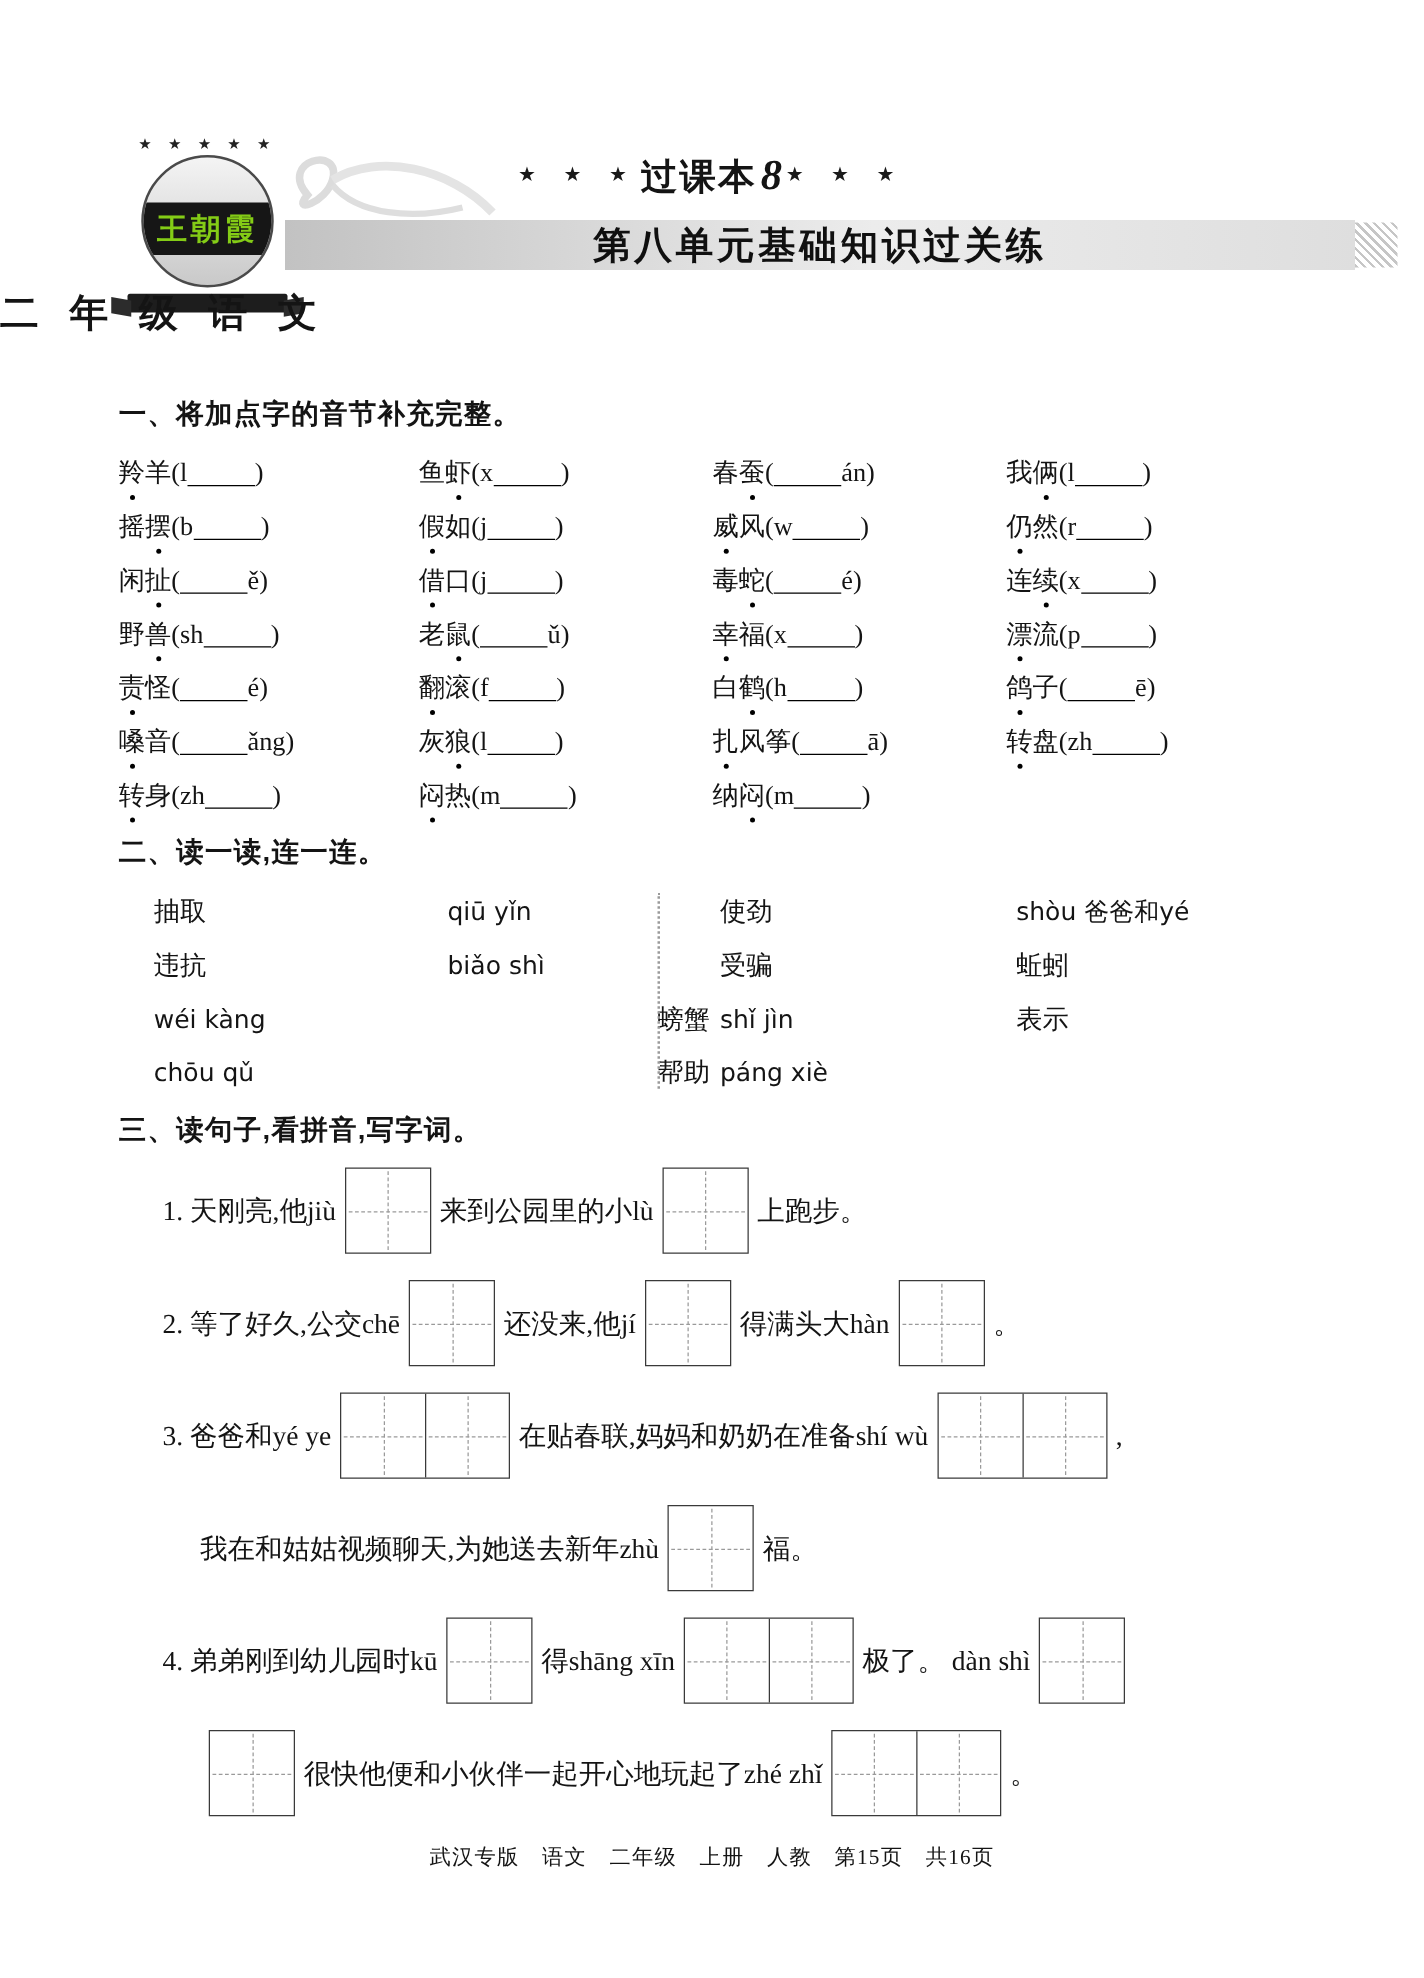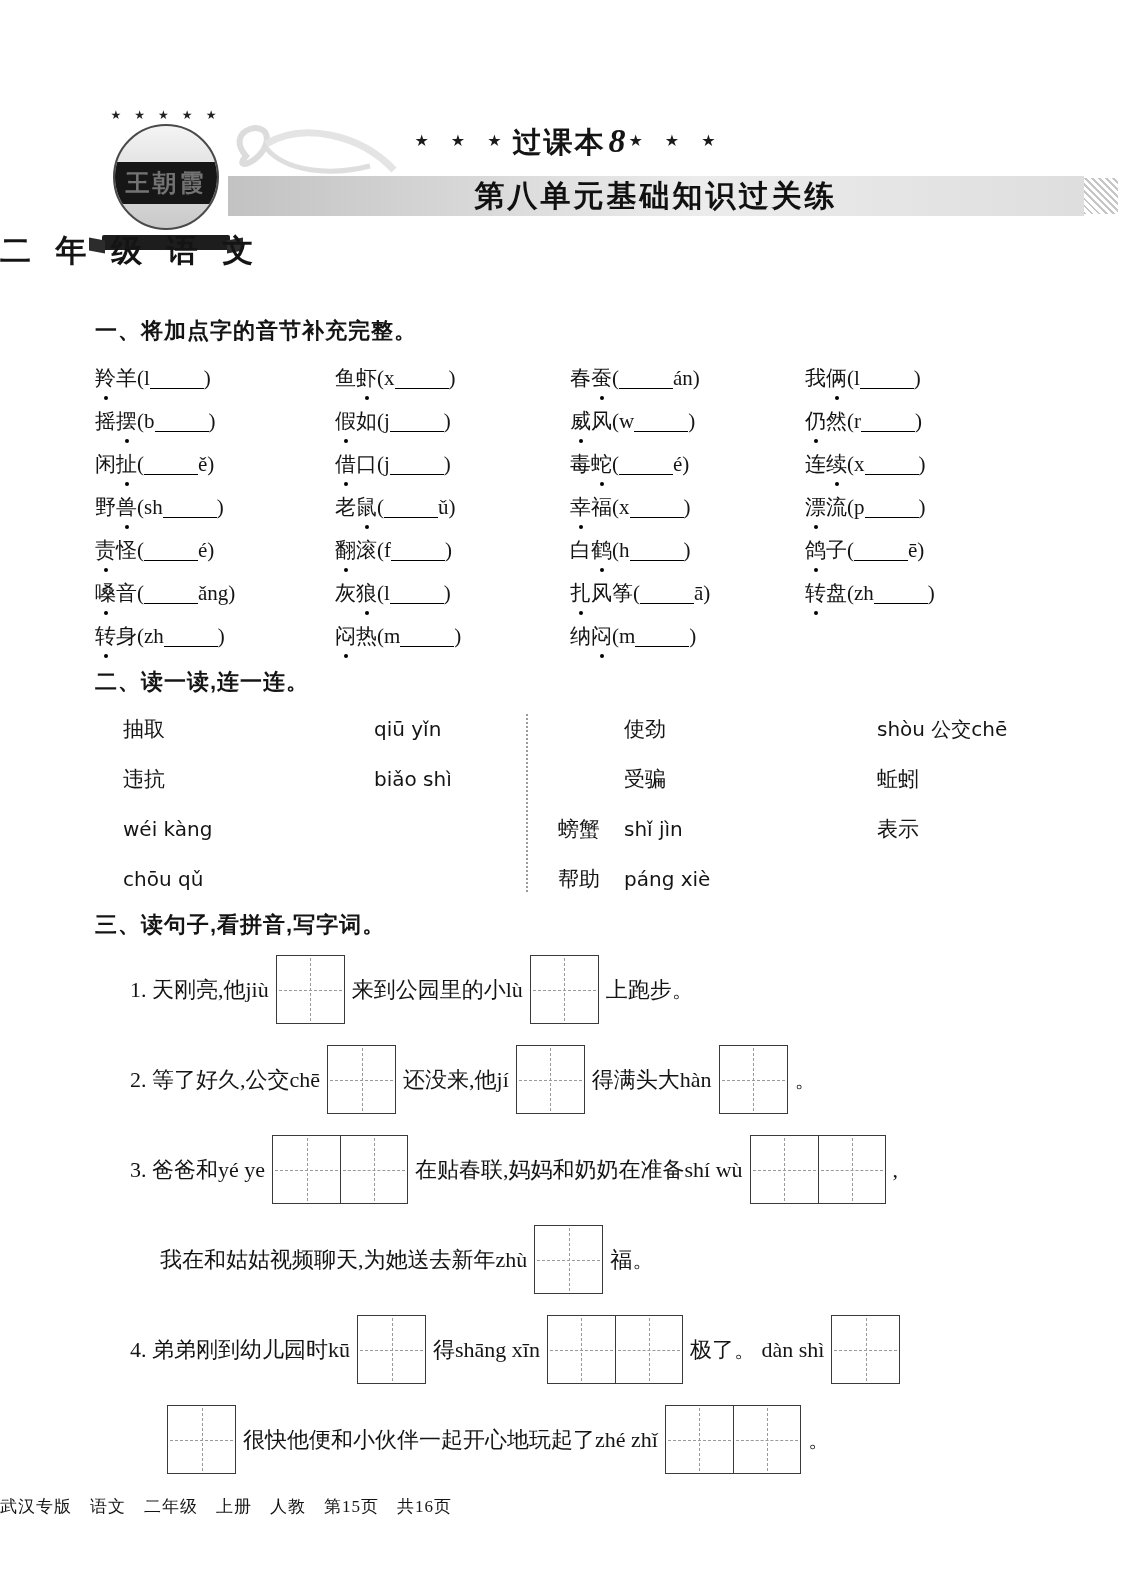--- a/index.html
+++ b/index.html
@@ -6,21 +6,21 @@
   html,body{background:#fff;}
   .page{width:1139px;height:1582px;background:#fff;position:relative;overflow:hidden;
         font-family:"Liberation Serif","DejaVu Serif",serif;color:#141414;}
 
   
   .header{position:relative;height:302px;}
   .logo{position:absolute;left:86px;top:108px;width:160px;text-align:center;}
   .logo-stars{font-size:12px;letter-spacing:5px;color:#222;height:16px;}
   .logo-circle{width:106px;height:106px;margin:0 auto;border:2px solid #4a4a4a;border-radius:50%;
                position:relative;background:linear-gradient(180deg,#f4f4f4 0%,#dcdcdc 55%,#c9c9c9 100%);overflow:hidden;}
-  .logo-name{position:absolute;left:-8px;right:-8px;top:36px;height:42px;background:#161616;color:#737373;
+  .logo-name{position:absolute;left:-8px;right:-8px;top:36px;height:42px;background:#161616;color:#84cc16;
              font-size:24px;font-weight:bold;letter-spacing:3px;display:flex;align-items:center;justify-content:center;}
   .logo-ribbon{width:128px;height:15px;background:#1d1d1d;margin:5px auto 0;border-radius:2px;position:relative;}
   .logo-ribbon::before,.logo-ribbon::after{content:'';position:absolute;top:4px;width:16px;height:13px;background:#2c2c2c;}
   .logo-ribbon::before{left:-13px;transform:skewY(10deg);}
   .logo-ribbon::after{right:-13px;transform:skewY(-10deg);}
   .bow{position:absolute;left:208px;top:114px;}
 
   .stars-line{position:absolute;top:122px;left:0;width:100%;text-align:center;white-space:nowrap;}
   .stars{font-size:16px;color:#1a1a1a;letter-spacing:9px;vertical-align:6px;}
   .series{font-family:Liberation Sans, sans-serif;font-size:29px;font-weight:bold;letter-spacing:2px;margin:0 2px;}
@@ -43,34 +43,34 @@
   .syll-grid{display:grid;grid-template-columns:240px 235px 235px 1fr;
              row-gap:9px;font-size:21px;line-height:34px;}
   .syll-item{white-space:nowrap;}
   .char{position:relative;display:inline-block;}
   .char.dot::after{content:'';position:absolute;left:50%;transform:translateX(-50%);bottom:-5px;
                    width:4px;height:4px;border-radius:50%;background:#000;}
   .blank{display:inline-block;width:54px;height:0;border-bottom:1.6px solid #000;vertical-align:-4px;}
 
   .match-wrap{position:relative;margin-left:28px;margin-top:2px;}
   .match-grid{display:grid;grid-template-columns:235px 168px 50px 237px 1fr;row-gap:9px;
-              font-size:21px;line-height:34px;gap:16px;}
+              font-size:21px;line-height:34px;}
   .pinyin{font-family:"DejaVu Sans","Liberation Sans",sans-serif;font-size:20px;}
   .match-divider{position:absolute;left:403px;top:2px;bottom:4px;border-left:2px dotted #9a9a9a;}
 
   .sent-line{display:flex;align-items:center;margin:0 0 21px 35px;font-size:22px;line-height:34px;flex-wrap:nowrap;}
   .sent-line.cont{margin-left:65px;}
   .sent-text{white-space:pre;}
   .wbox{display:inline-flex;border:1.5px solid #3a3a3a;margin:0 7px;background:#fff;flex:none;}
   .wbox .cell{width:67px;height:67px;position:relative;}
   .wbox .cell + .cell{border-left:1.5px solid #3a3a3a;}
   .cell::before{content:'';position:absolute;left:2px;right:2px;top:50%;border-top:1px dashed #9a9a9a;}
   .cell::after{content:'';position:absolute;top:2px;bottom:2px;left:50%;border-left:1px dashed #9a9a9a;}
 
-  footer{text-align:left;margin-top:12px;font-size:17px;letter-spacing:1px;}
+  footer{text-align:center;margin-top:12px;font-size:17px;letter-spacing:1px;}
 </style>
 </head>
 <body>
 
 <div class="page">
 
   <div class="header">
     <div class="logo">
       <div class="logo-stars">★ ★ ★ ★ ★</div>
       <div class="logo-circle">
@@ -131,21 +131,21 @@
     </section>
 
     <section>
       <h3 class="sec">二、读一读,连一连。</h3>
       <div class="match-wrap">
         <div class="match-grid">
             <span class="word">抽取</span>
             <span class="pinyin">qiū yǐn</span>
             <span class="spacer"></span>
             <span class="word">使劲</span>
-            <span class="pinyin">shòu 公交chē</span>
+            <span class="pinyin">shòu 爸爸和yé</span>
             <span class="word">违抗</span>
             <span class="pinyin">biǎo shì</span>
             <span class="spacer"></span>
             <span class="word">受骗</span>
             <span class="word">蚯蚓</span>
             <span class="pinyin">wéi kàng</span>
             <span class="spacer"></span>
             <span class="word">螃蟹</span>
             <span class="pinyin">shǐ jìn</span>
             <span class="word">表示</span>

